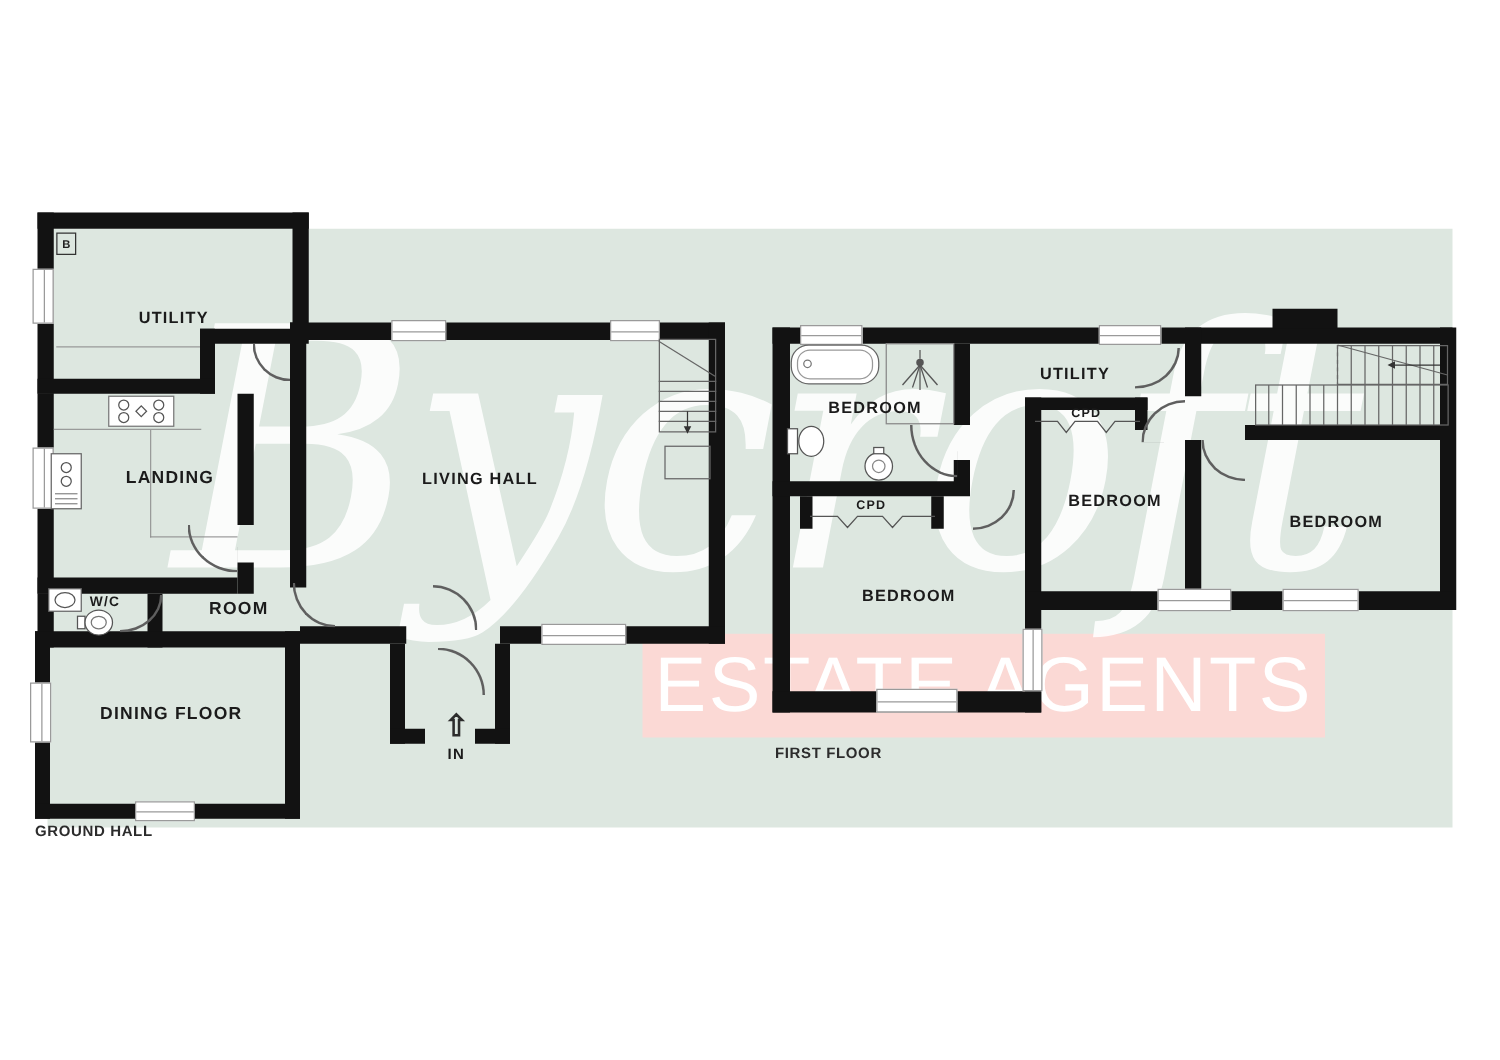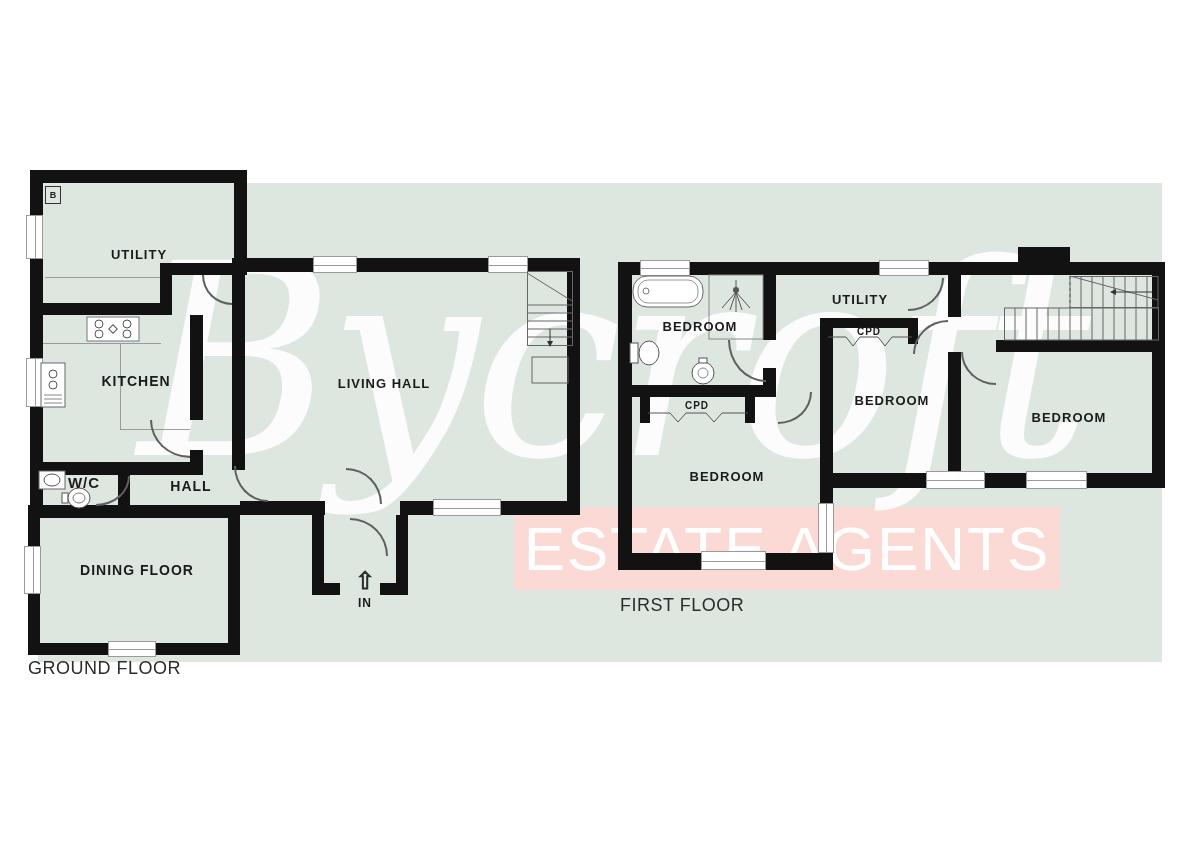--- a/index.html
+++ b/index.html
@@ -16,21 +16,21 @@
   .door-bl{border-left-width:2px;border-bottom-width:2px;border-bottom-left-radius:100% 100%;}
   .door-br{border-right-width:2px;border-bottom-width:2px;border-bottom-right-radius:100% 100%;}
   .door-tl{border-left-width:2px;border-top-width:2px;border-top-left-radius:100% 100%;}
   .door-tr{border-right-width:2px;border-top-width:2px;border-top-right-radius:100% 100%;}
   .win{position:absolute;background:#ffffff;z-index:5;border:1px solid #9a9a9a;box-sizing:border-box;}
   .win i{position:absolute;background:#9a9a9a;display:block;}
   .win-h i{left:0;right:0;top:50%;height:1px;}
   .win-v i{top:0;bottom:0;left:50%;width:1px;}
   .label{position:absolute;z-index:6;transform:translate(-50%,-50%);font-weight:bold;
          color:#1b1b1b;letter-spacing:1px;white-space:nowrap;}
-  .floor-title{position:absolute;z-index:6;font-weight:normal;font-size:18px;color:#2c2c2c;letter-spacing:.5px;}
+  .floor-title{position:absolute;z-index:6;font-weight:bold;font-size:12px;color:#2c2c2c;letter-spacing:.5px;}
   svg.fix{position:absolute;z-index:5;overflow:visible;}
   .boiler{position:absolute;z-index:5;border:1px solid #333;font-size:9px;font-weight:bold;
           display:flex;align-items:center;justify-content:center;color:#222;box-sizing:border-box;}
   .inarrow{position:absolute;z-index:6;transform:translate(-50%,-50%);font-size:24px;color:#2c2c2c;font-weight:bold;}
 </style>
 </head>
 <body>
 
 <div class="page">
 
@@ -135,36 +135,36 @@
       <div class="win win-h" style="left: 1026px; top: 471px; width: 61px; height: 18px;">
         <i></i>
       </div>
       <div class="win win-h" style="left: 701px; top: 551px; width: 65px; height: 19px;">
         <i></i>
       </div>
       <div class="win win-v" style="left: 818px; top: 503px; width: 16px; height: 50px;">
         <i></i>
       </div>
       <div class="label" style="left: 139px; top: 230px; font-size: 13px; margin-top: 24px;">UTILITY</div>
-      <div class="label" style="left: 136px; top: 381px; font-size: 14px;">KITCHEN</div>
-      <div class="label" style="left: 84px; top: 482px; font-size: 15px;">W/C</div>
-      <div class="label" style="left: 191px; top: 486px; font-size: 14px;">HALL</div>
+      <div class="label" style="left: 136px; top: 381px; font-size: 14px;">LANDING</div>
+      <div class="label" style="left: 84px; top: 482px; font-size: 11px;">W/C</div>
+      <div class="label" style="left: 191px; top: 486px; font-size: 14px;">ROOM</div>
       <div class="label" style="left: 137px; top: 570px; font-size: 14px;">DINING FLOOR</div>
       <div class="label" style="left: 384px; top: 383px; font-size: 13px;">LIVING HALL</div>
       <div class="label" style="left: 365px; top: 603px; font-size: 12px;">IN</div>
       <div class="label" style="left: 700px; top: 326px; font-size: 13px;">BEDROOM</div>
       <div class="label" style="left: 860px; top: 299px; font-size: 13px;">UTILITY</div>
       <div class="label" style="left: 697px; top: 405px; font-size: 10px;">CPD</div>
       <div class="label" style="left: 869px; top: 331px; font-size: 10px;">CPD</div>
       <div class="label" style="left: 727px; top: 476px; font-size: 13px;">BEDROOM</div>
       <div class="label" style="left: 892px; top: 400px; font-size: 13px;">BEDROOM</div>
       <div class="label" style="left: 1069px; top: 417px; font-size: 13px;">BEDROOM</div>
     </div>
 
-  <div class="floor-title" style="left:28px;top:658px;">GROUND FLOOR</div>
+  <div class="floor-title" style="left:28px;top:658px;">GROUND HALL</div>
   <div class="floor-title" style="left:620px;top:595px;">FIRST FLOOR</div>
 
   <div class="boiler" style="left:45px;top:186px;width:16px;height:18px;">B</div>
 
   <svg class="fix" style="left:86px;top:316px;" width="54" height="26">
     <rect x="1" y="1" width="52" height="24" fill="#ffffff" stroke="#777" stroke-width="1"></rect>
     <circle cx="13" cy="8" r="4" fill="none" stroke="#555"></circle>
     <circle cx="13" cy="18" r="4" fill="none" stroke="#555"></circle>
     <circle cx="41" cy="8" r="4" fill="none" stroke="#555"></circle>
     <circle cx="41" cy="18" r="4" fill="none" stroke="#555"></circle>

